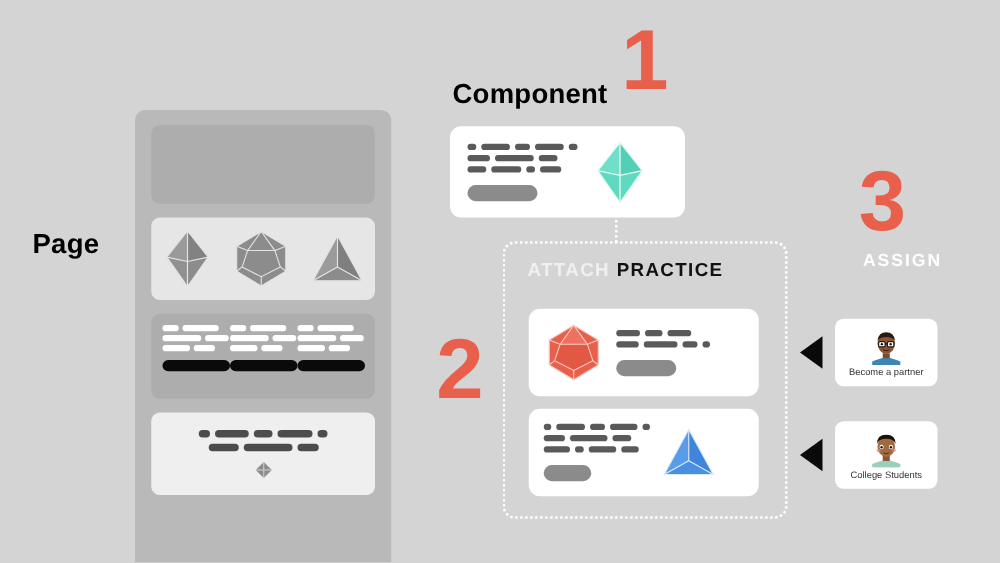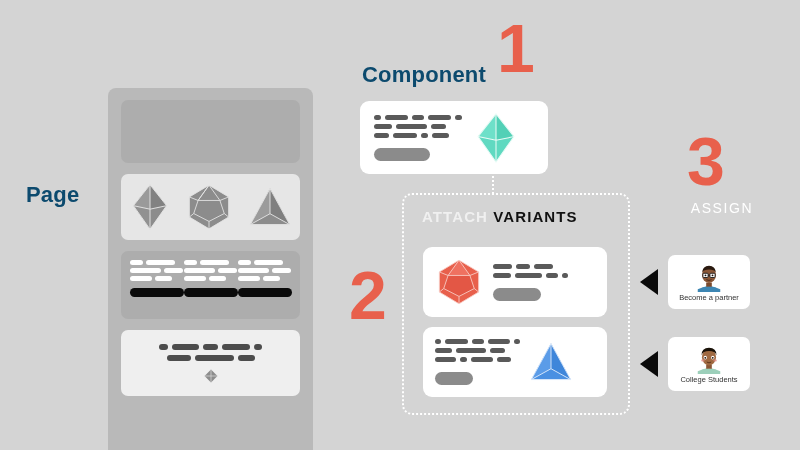--- a/index.html
+++ b/index.html
@@ -23,37 +23,37 @@
     position: absolute;
     font-size: 68px; font-weight: bold; color: #e8604c;
     line-height: 1; letter-spacing: -1px;
   }
   #step-1 { left: 497px; top: 14px; }
   #step-2 { left: 349px; top: 261px; }
   #step-3 { left: 687px; top: 127px; }
 
   
   .sect-title {
-    position: absolute; font-weight: bold; color: #0c4a6e;
+    position: absolute; font-weight: bold; color: #000000;
     letter-spacing: 0.2px; white-space: nowrap;
   }
   #page-title  { left: 26px;  top: 182px; font-size: 22px; }
   #comp-title  { left: 362px; top: 62px;  font-size: 22px; }
 
   #variants-title {
     position: absolute; left: 422px; top: 208px;
     font-size: 15px; font-weight: bold; letter-spacing: 1.1px;
     white-space: nowrap;
   }
   #variants-title .w { color: #f0f0f0; }
   #variants-title .b { color: #111; }
 
   #assign-title {
     position: absolute; left: 662px; top: 198px;
-    font-size: 14px; font-weight: normal; letter-spacing: 1.6px;
+    font-size: 14px; font-weight: bold; letter-spacing: 1.6px;
     text-align: center; width: 120px; line-height: 1.45;
   }
   #assign-title .w { color: #ffffff; }
   #assign-title .b { color: #111; }
 
   
   #page-mock {
     position: absolute; left: 108px; top: 88px;
     width: 205px; height: 362px;
     background: #b9b9b9; border-radius: 8px 8px 0 0;
@@ -276,21 +276,21 @@
     </svg>
   </div>
 
   <div id="connector"></div>
 
   <div class="step-num" id="step-2">2</div>
 
   <div id="variants-box"></div>
 
   <div id="variants-title">
-    <span class="w">ATTACH</span><span>&nbsp;</span><span class="b">VARIANTS</span>
+    <span class="w">ATTACH</span><span>&nbsp;</span><span class="b">PRACTICE</span>
   </div>
 
   <div class="card" id="variant-card-1">
     <svg width="48" height="48" viewBox="0 0 110 110" style="margin-right:10px">
       <polygon points="55,5 100,32 100,78 55,105 10,78 10,32" fill="#e8604c"></polygon>
       <polygon points="55,5 30,40 80,40" fill="#ef7160"></polygon>
       <polygon points="20,70 55,88 90,70 80,40 30,40" fill="#e35745"></polygon>
       <g stroke="#f8cdc5" stroke-width="2" fill="none">
         <path d="M55,5 L100,32 L100,78 L55,105 L10,78 L10,32 Z"></path>
         <path d="M55,5 L30,40 M55,5 L80,40"></path>

